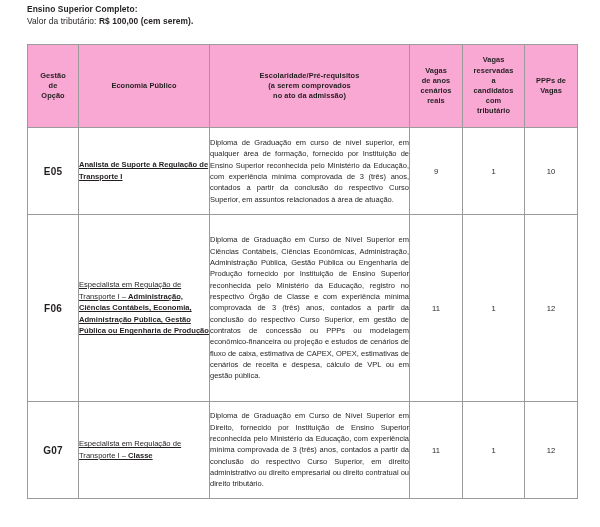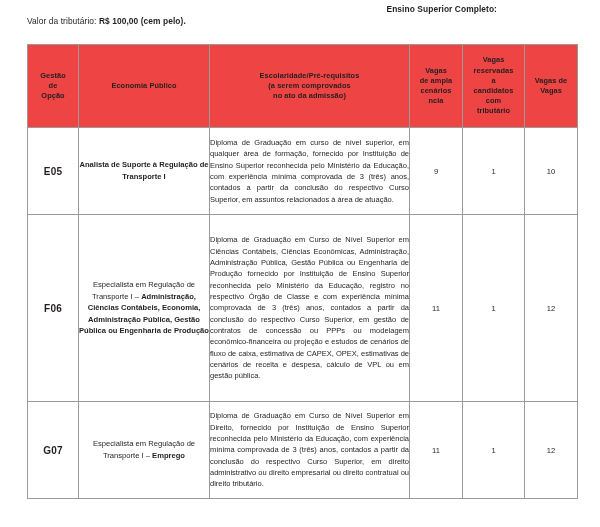--- a/index.html
+++ b/index.html
@@ -28,42 +28,42 @@
     left: 27px;
     top: 3px;
     width: 470px;
   }
   .intro-line {
     font-size: 8.4px;
     line-height: 12.4px;
     white-space: nowrap;
     letter-spacing: 0.01em;
   }
-  .intro-line.strong { font-weight: bold; text-align: right; }
+  .intro-line.strong { font-weight: bold; }
   .intro-line .b { font-weight: bold; }
 
   
   .vagas-table {
     position: absolute;
     left: 27px;
     top: 44px;
     width: 550px;
     border-collapse: collapse;
     table-layout: fixed;
   }
   .vagas-table td,
   .vagas-table th {
     border: 1.1px solid #9a9a9a;
     vertical-align: middle;
     padding: 0;
   }
 
   
   .vagas-table thead th {
-    background: #ef4444;
+    background: #f9a8d4;
     height: 76px;
     font-size: 7.4px;
     line-height: 10.2px;
     font-weight: bold;
     text-align: center;
     padding: 3px 2px;
     letter-spacing: 0.01em;
   }
   .th-inner { display: block; }
 
@@ -79,21 +79,22 @@
   .cell-code {
     text-align: center;
     font-size: 10px;
     font-weight: bold;
     letter-spacing: 0.02em;
   }
   .cell-job {
     font-size: 7.6px;
     line-height: 11.6px;
     padding: 4px 6px 4px 7px;
-    text-align: center;
+    text-align: left;
+    text-decoration: underline;
   }
   .cell-job .b { font-weight: bold; }
   .cell-job.bold-all { font-weight: bold; }
 
   .cell-req {
     font-size: 7.5px;
     line-height: 11.35px;
     padding: 4px 6px 4px 6px;
     text-align: justify;
     text-justify: inter-word;
@@ -110,21 +111,21 @@
   .row-f06 td { height: 186px; }
   .row-g07 td { height: 96px; }
 </style>
 </head>
 <body>
 
 <div class="page">
 
   <div class="intro">
     <div class="intro-line strong">Ensino Superior Completo:</div>
-    <div class="intro-line"><span>Valor da tributário: </span><span class="b">R$ 100,00 (cem pelo).</span></div>
+    <div class="intro-line"><span>Valor da tributário: </span><span class="b">R$ 100,00 (cem serem).</span></div>
   </div>
 
   <table class="vagas-table">
     <colgroup>
       <col class="col-code">
         <col class="col-job">
         <col class="col-req">
       <col class="col-ampla">
         <col class="col-pcd">
         <col class="col-total">
@@ -139,34 +140,34 @@
         <th>
           <span class="th-inner">Economia Público</span>
         </th>
         <th>
           <span class="th-inner">Escolaridade/Pré-requisitos</span>
           <span class="th-inner">(a serem comprovados</span>
           <span class="th-inner">no ato da admissão)</span>
         </th>
         <th>
           <span class="th-inner">Vagas</span>
-          <span class="th-inner">de ampla</span>
+          <span class="th-inner">de anos</span>
           <span class="th-inner">cenários</span>
-          <span class="th-inner">ncia</span>
+          <span class="th-inner">reais</span>
         </th>
         <th>
           <span class="th-inner">Vagas</span>
           <span class="th-inner">reservadas</span>
           <span class="th-inner">a</span>
           <span class="th-inner">candidatos</span>
           <span class="th-inner">com</span>
           <span class="th-inner">tributário</span>
         </th>
         <th>
-          <span class="th-inner">Vagas de</span>
+          <span class="th-inner">PPPs de</span>
           <span class="th-inner">Vagas</span>
         </th>
       </tr>
     </thead>
     <tbody>
 
       <tr class="row-e05">
         <td class="cell-code">E05</td>
         <td class="cell-job bold-all"><span></span><span class="b">Analista de Suporte à Regulação de Transporte I</span></td>
         <td class="cell-req">Diploma de Graduação em curso de nível superior, em qualquer área de formação, fornecido por Instituição de Ensino Superior reconhecida pelo Ministério da Educação, com experiência mínima comprovada de 3 (três) anos, contados a partir da conclusão do respectivo Curso Superior, em assuntos relacionados à área de atuação.</td>
@@ -179,21 +180,21 @@
         <td class="cell-code">F06</td>
         <td class="cell-job"><span>Especialista em Regulação de Transporte I – </span><span class="b">Administração, Ciências Contábeis, Economia, Administração Pública, Gestão Pública ou Engenharia de Produção</span></td>
         <td class="cell-req">Diploma de Graduação em Curso de Nível Superior em Ciências Contábeis, Ciências Econômicas, Administração, Administração Pública, Gestão Pública ou Engenharia de Produção fornecido por Instituição de Ensino Superior reconhecida pelo Ministério da Educação, registro no respectivo Órgão de Classe e com experiência mínima comprovada de 3 (três) anos, contados a partir da conclusão do respectivo Curso Superior, em gestão de contratos de concessão ou PPPs ou modelagem econômico-financeira ou projeção e estudos de cenários de fluxo de caixa, estimativa de CAPEX, OPEX, estimativas de cenários de receita e despesa, cálculo de VPL ou em gestão pública.</td>
         <td class="cell-num">11</td>
         <td class="cell-num">1</td>
         <td class="cell-num">12</td>
       </tr>
 
       <tr class="row-g07">
         <td class="cell-code">G07</td>
-        <td class="cell-job"><span>Especialista em Regulação de Transporte I – </span><span class="b">Emprego</span></td>
+        <td class="cell-job"><span>Especialista em Regulação de Transporte I – </span><span class="b">Classe</span></td>
         <td class="cell-req">Diploma de Graduação em Curso de Nível Superior em Direito, fornecido por Instituição de Ensino Superior reconhecida pelo Ministério da Educação, com experiência mínima comprovada de 3 (três) anos, contados a partir da conclusão do respectivo Curso Superior, em direito administrativo ou direito empresarial ou direito contratual ou direito tributário.</td>
         <td class="cell-num">11</td>
         <td class="cell-num">1</td>
         <td class="cell-num">12</td>
       </tr>
 
     </tbody>
   </table>
 
 </div>

